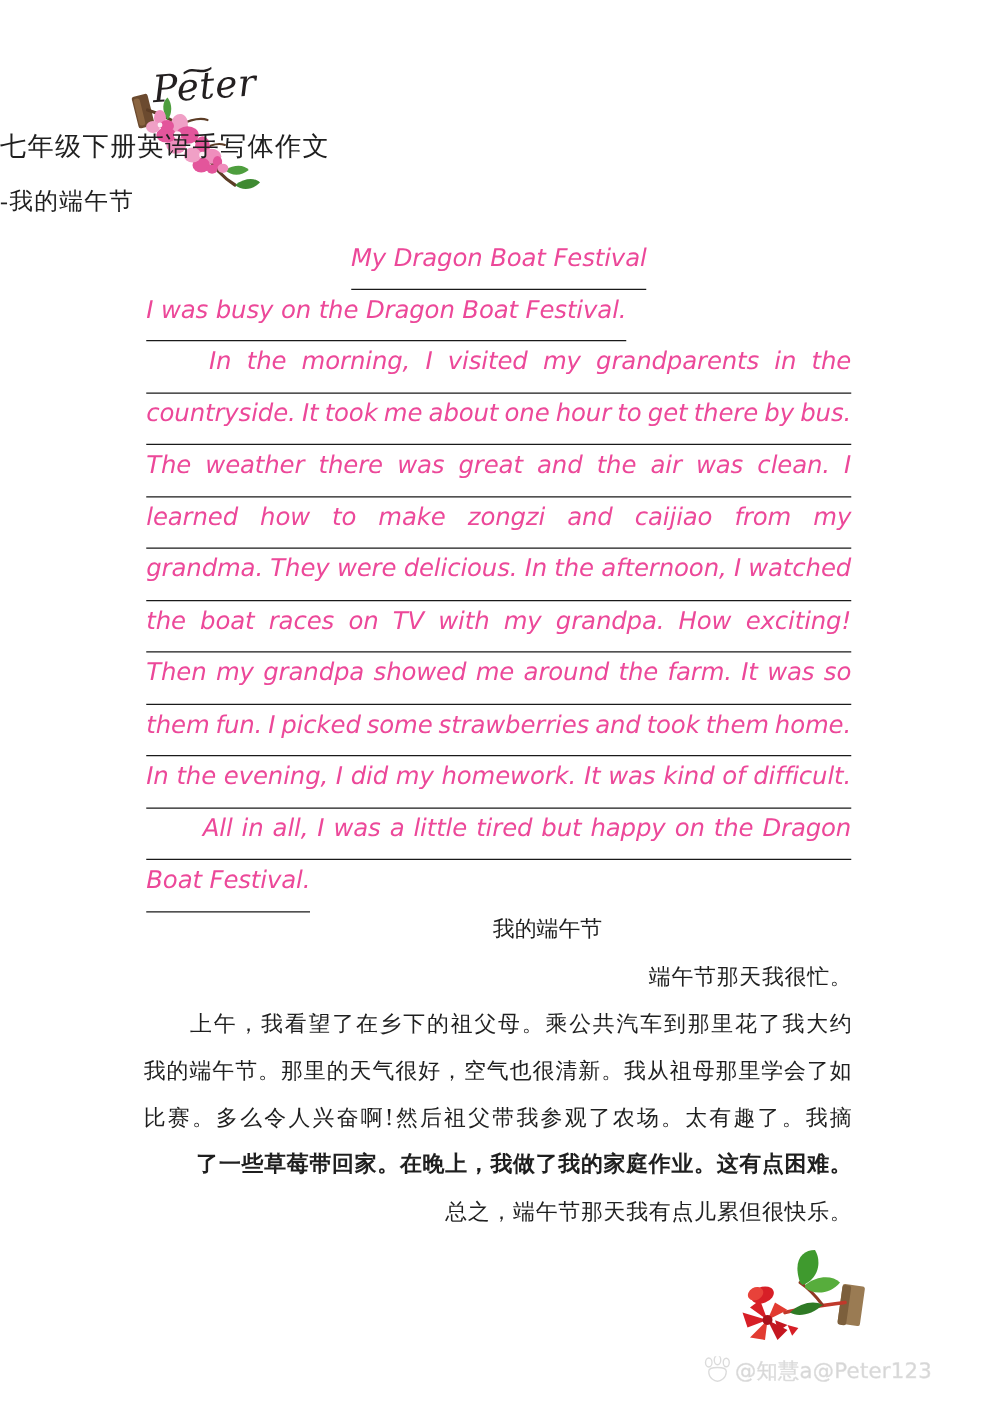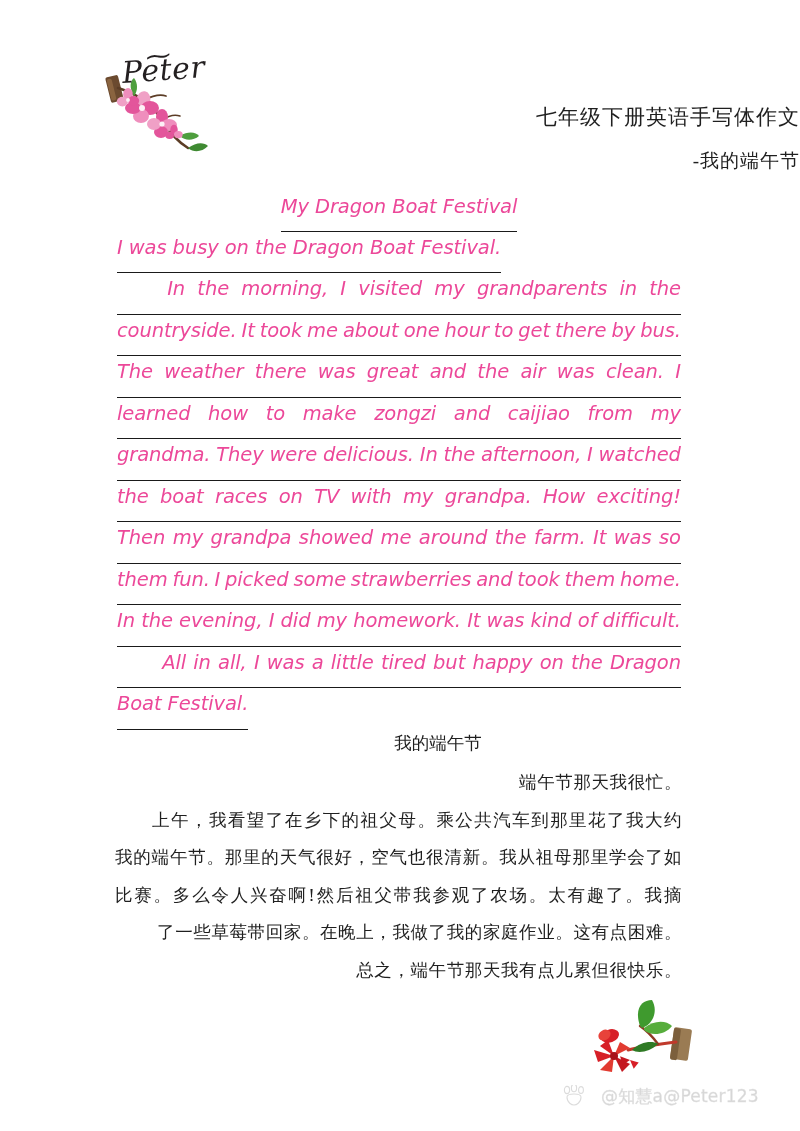--- a/index.html
+++ b/index.html
@@ -51,21 +51,21 @@
     color: #231f20;
     transform: rotate(-6deg) scaleX(1.5);
     z-index: 3;
   }
   .logo-svg { position: absolute; left: 0; top: 0; }
 
   
   .cn-title, .cn-subtitle {
     position: absolute;
     width: 800px;
-    text-align: right;
+    text-align: left;
     font-family: Liberation Serif, serif;
     color: #1f1f1f;
     font-weight: 400;
   }
   .cn-title  { top: 103px; font-size: 21px; letter-spacing: 1px; }
   .cn-subtitle { top: 148px; font-size: 19px; letter-spacing: 1px; }
 
   
   .en-block {
     position: absolute;
@@ -164,21 +164,21 @@
   }
 
   
   .watermark {
     position: absolute;
     left: 562px;
     top: 1082px;
     height: 28px;
     display: flex;
     align-items: center;
-    gap: 13px;
+    gap: 0;
     opacity: 0.30;
   }
   .wm-logo {
     width: 26px; height: 22px;
     position: relative;
   }
   .wm-text {
     font-family: "DejaVu Sans", "Liberation Sans", sans-serif;
     font-size: 17px;
     color: #7a7a7a;
@@ -383,21 +383,21 @@
       </div>
   </div>
 
   <div class="zh-heading">我的端午节</div>
   <div class="zh-block">
     <div id="zh-lines">
         <div class="zh-line indent">端午节那天我很忙。</div>
         <div class="zh-line full" style="margin-left: 0px; width: 530px; text-align-last: justify; white-space: normal;">上午，我看望了在乡下的祖父母。乘公共汽车到那里花了我大约</div>
         <div class="zh-line full">我的端午节。那里的天气很好，空气也很清新。我从祖母那里学会了如</div>
         <div class="zh-line full">比赛。多么令人兴奋啊!然后祖父带我参观了农场。太有趣了。我摘</div>
-        <div class="zh-line" style="margin-left: -37px; width: 567px;">了一些草莓带回家。在晚上，我做了我的家庭作业。这有点困难。</div>
+        <div class="zh-line" style="margin-left: -37px; width: 567px; font-weight: bold;">了一些草莓带回家。在晚上，我做了我的家庭作业。这有点困难。</div>
         <div class="zh-line indent">总之，端午节那天我有点儿累但很快乐。</div>
       </div>
   </div>
 
   <div class="flower-mark">
     <svg width="120" height="92" viewBox="0 0 120 92">
 
       <rect x="88" y="30" width="18" height="32" rx="2" fill="#9a7b53" transform="rotate(8 97 46)"></rect>
       <rect x="88" y="30" width="7" height="32" rx="2" fill="#7c5f3c" transform="rotate(8 91 46)"></rect>
 

